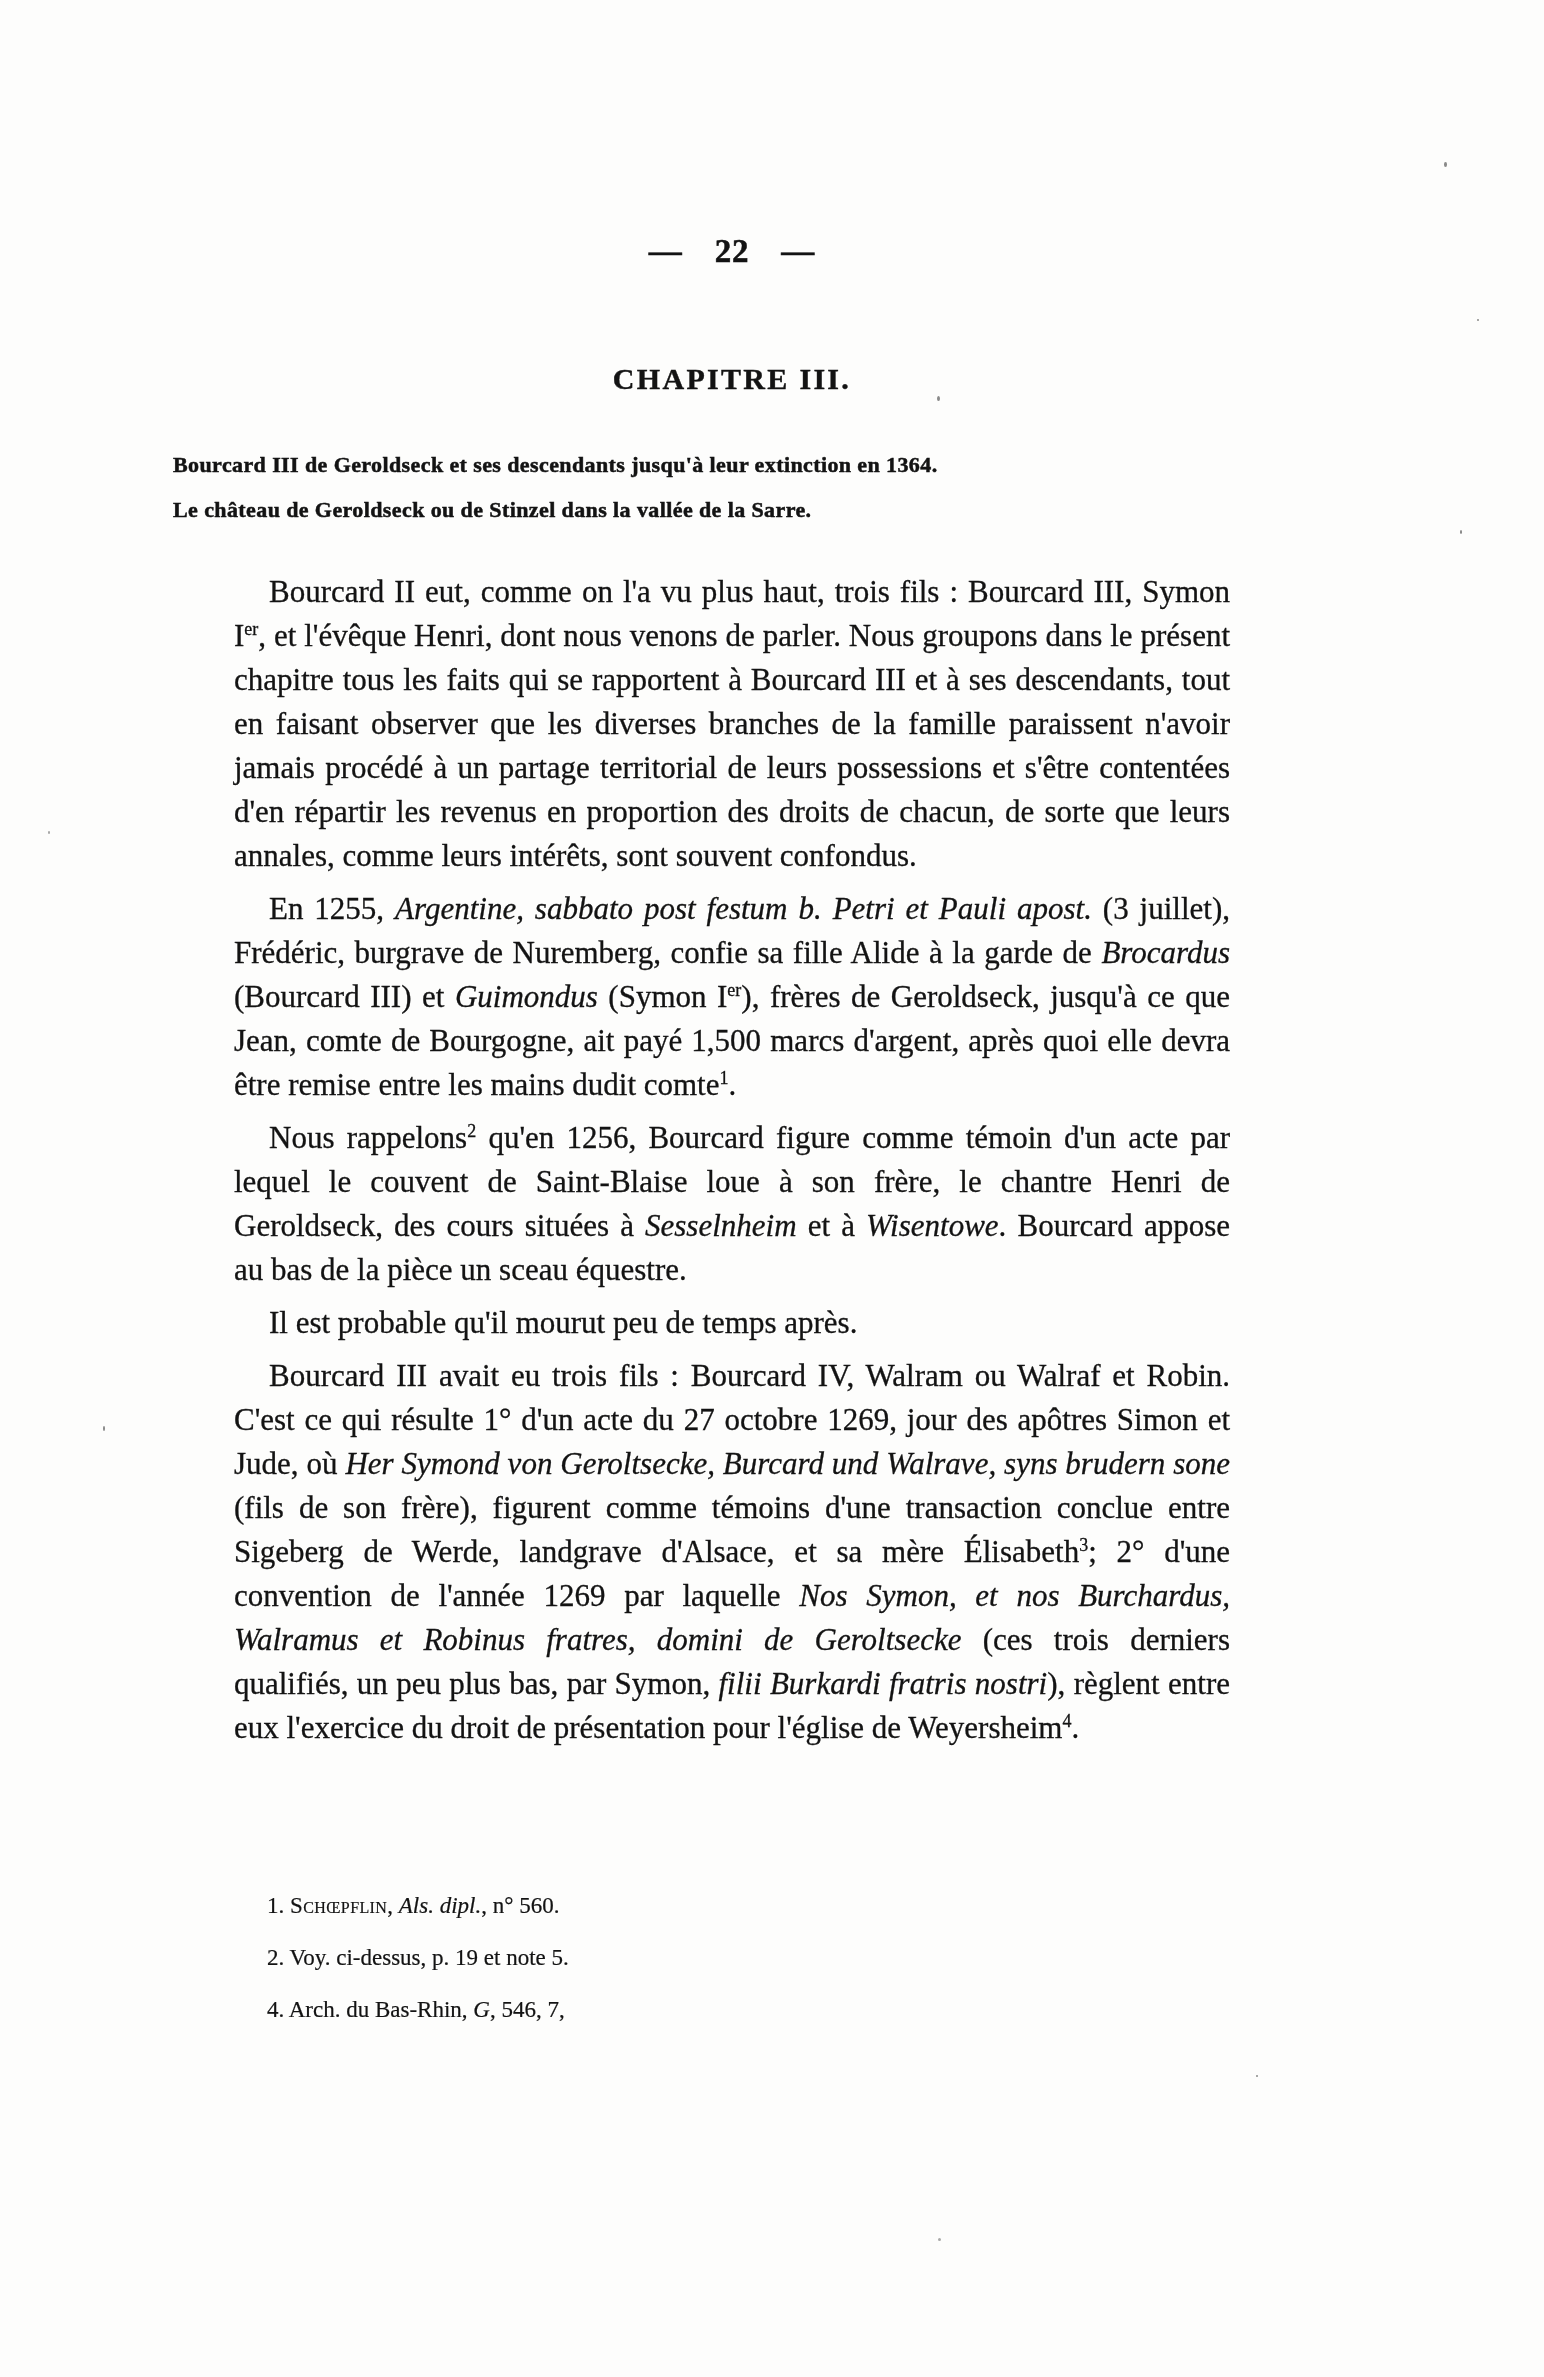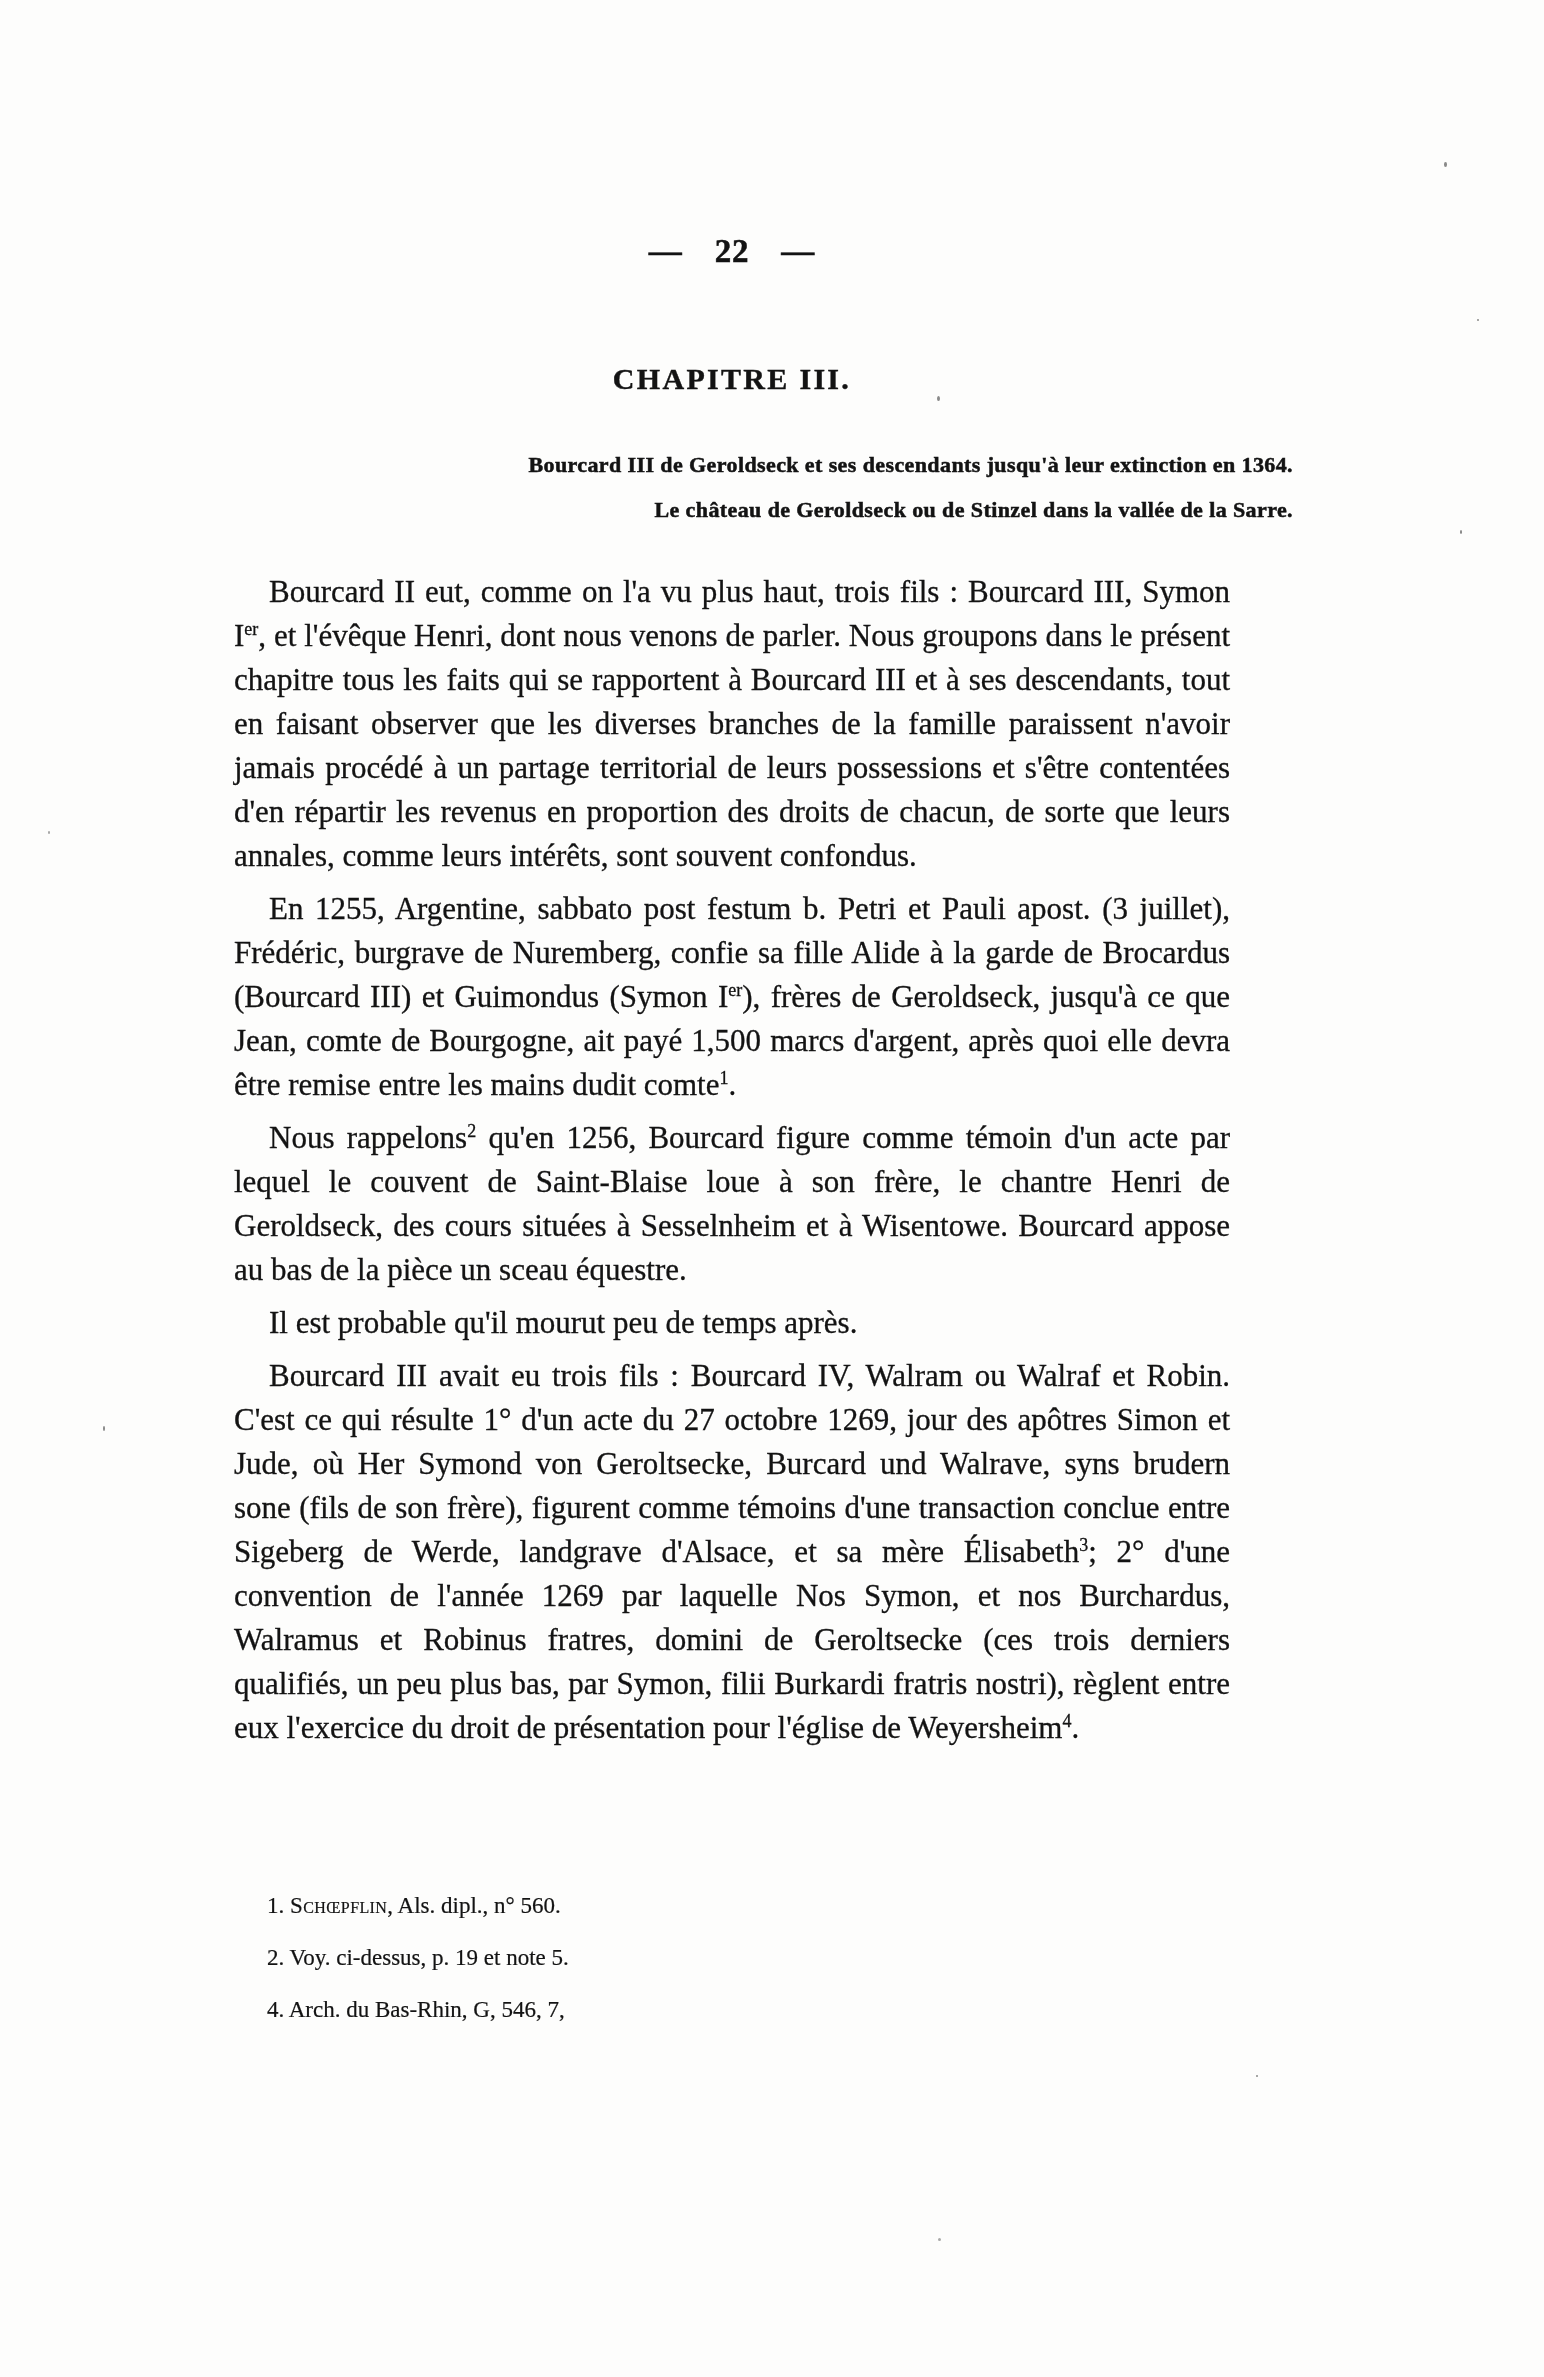--- a/index.html
+++ b/index.html
@@ -24,40 +24,40 @@
     word-spacing:23px;letter-spacing:0.8px;
     -webkit-text-stroke:0.5px currentColor;
   }
   .chapter-heading{
     position:absolute;top:362px;left:225px;width:1014px;
     text-align:center;font-size:30px;font-weight:bold;letter-spacing:2.3px;
     -webkit-text-stroke:0.4px currentColor;
   }
   .subtitle{
     position:absolute;top:442px;left:173px;width:1120px;
-    text-align:right;font-size:22px;font-weight:bold;line-height:45px;
+    text-align:left;font-size:22px;font-weight:bold;line-height:45px;
     -webkit-text-stroke:0.5px currentColor;
     letter-spacing:0.4px;
   }
   
   .body-text{
     position:absolute;top:561px;left:225px;width:1014px;
     font-size:31px;line-height:44px;text-align:justify;
     -webkit-text-stroke:0.3px currentColor;
   }
   .para{margin:9px;text-indent:35px;}
   
   .footnotes{
     position:absolute;top:1872px;left:251px;width:984px;
     font-size:23px;line-height:36px;
     -webkit-text-stroke:0.2px currentColor;
   }
   .footnote{margin:16px;}
   
-  .run-i{}
+  .run-i{font-style:italic;}
   .run-sup{font-size:0.58em;vertical-align:super;line-height:0;}
   .run-sc{font-variant:small-caps;letter-spacing:0.4px;}
   
   .speck{position:absolute;background:#2b2b2b;border-radius:50%;opacity:.55;}
   .s1{left:1444px;top:162px;width:3px;height:4.5px;}
   .s2{left:1477px;top:319px;width:2.3px;height:2.3px;}
   .s3{left:937px;top:396px;width:3px;height:5.3px;}
   .s4{left:1460px;top:530px;width:2.3px;height:3.8px;}
   .s5{left:103px;top:1426px;width:2.3px;height:4.5px;}
   .s6{left:1256px;top:2075px;width:2.3px;height:2.3px;}

